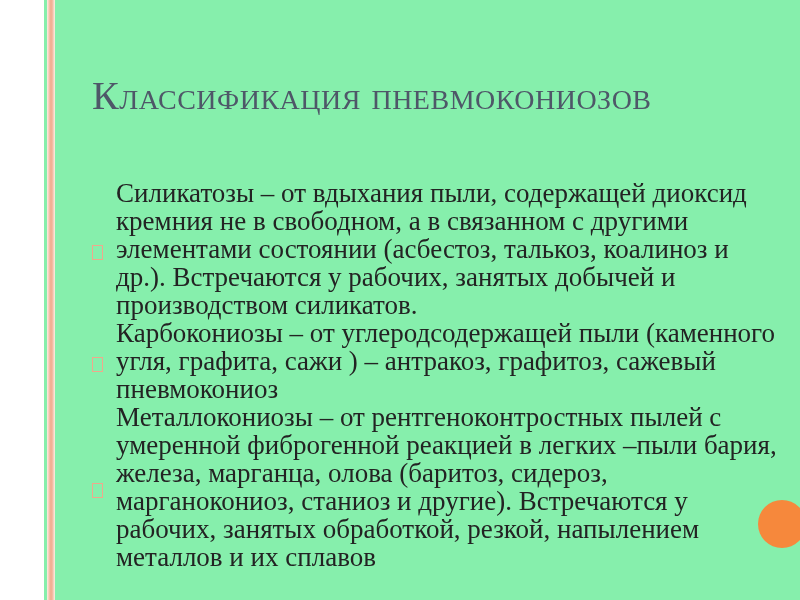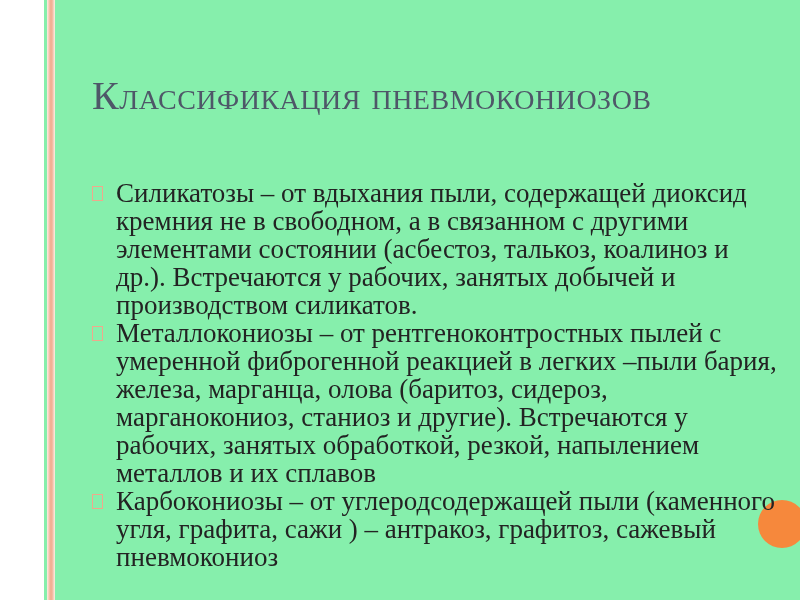--- a/index.html
+++ b/index.html
@@ -48,21 +48,21 @@
     width: 680px;
     font-size: 27px; line-height: 28px;
     color: var(--body-color);
     white-space: pre-line;
   }
 
   .bullets {
     position: absolute; left: 48px; top: 179px;
     margin: 0; padding: 0; list-style: none; width: 690px;
   }
-  .bullet-item { display: flex; align-items: flex-start; margin: 0; }
+  .bullet-item { display: flex; align-items: center; margin: 0; }
   .bullet-square {
     flex: 0 0 auto;
     width: 9px; height: 13px;
     border: 1.5px solid var(--bullet-border);
     margin: 7px 13px 0 0;
     background: transparent;
   }
   .bullet-text {
     font-size: 27px; line-height: 28px;
     color: var(--body-color);
@@ -92,28 +92,28 @@
     <li class="bullet-item">
       <span class="bullet-square"></span>
       <span class="bullet-text">Силикатозы – от вдыхания пыли, содержащей диоксид
 кремния не в свободном, а в связанном с другими
 элементами состоянии (асбестоз, талькоз, коалиноз и
 др.). Встречаются у рабочих, занятых добычей и
 производством силикатов.</span>
     </li>
     <li class="bullet-item">
       <span class="bullet-square"></span>
+      <span class="bullet-text">Карбокониозы – от углеродсодержащей пыли (каменного
+угля, графита, сажи ) – антракоз, графитоз, сажевый
+пневмокониоз</span>
+    </li>
+    <li class="bullet-item">
+      <span class="bullet-square"></span>
       <span class="bullet-text">Металлокониозы – от рентгеноконтростных пылей с
 умеренной фиброгенной реакцией в легких –пыли бария,
 железа, марганца, олова (баритоз, сидероз,
 марганокониоз, станиоз и другие). Встречаются у
 рабочих, занятых обработкой, резкой, напылением
 металлов и их сплавов</span>
     </li>
-    <li class="bullet-item">
-      <span class="bullet-square"></span>
-      <span class="bullet-text">Карбокониозы – от углеродсодержащей пыли (каменного
-угля, графита, сажи ) – антракоз, графитоз, сажевый
-пневмокониоз</span>
-    </li>
   </ul>
 
 </div>
 
 </body></html>

